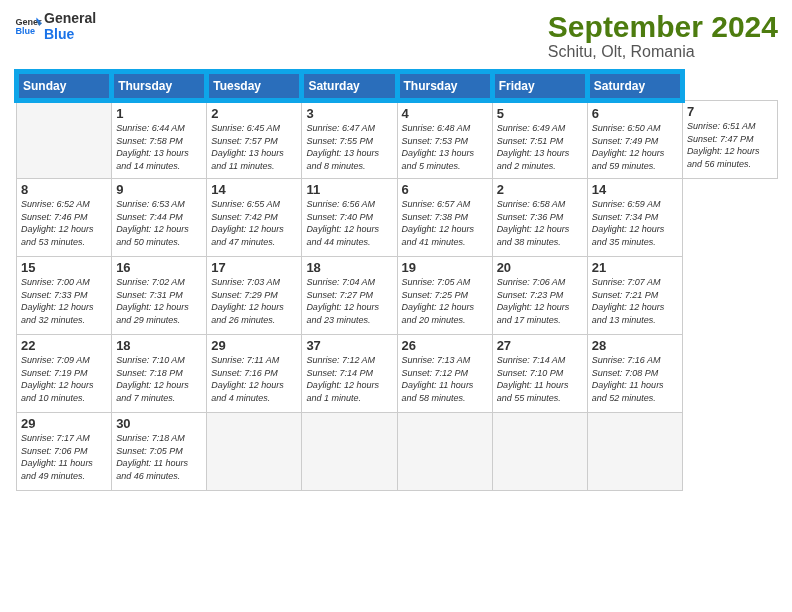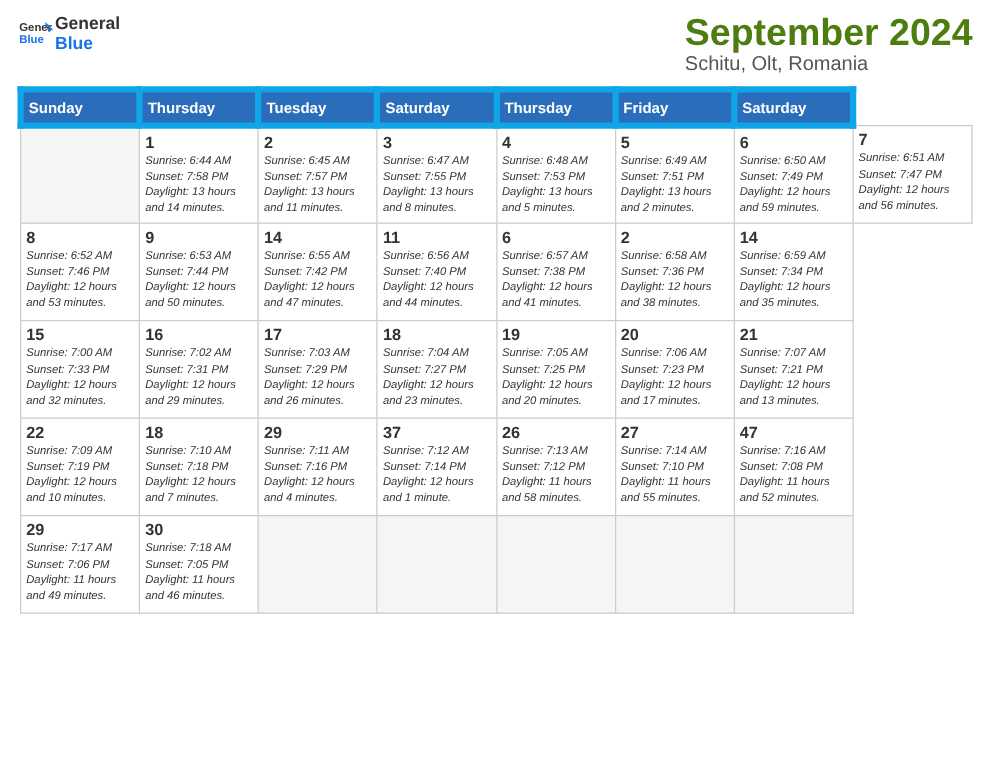--- a/index.html
+++ b/index.html
@@ -229,21 +229,21 @@
           </td>
           <td>
             <span class="day-num">26</span>
             <div class="day-info">Sunrise: 7:13 AM<br>Sunset: 7:12 PM<br>Daylight: 11 hours and 58 minutes.</div>
           </td>
           <td>
             <span class="day-num">27</span>
             <div class="day-info">Sunrise: 7:14 AM<br>Sunset: 7:10 PM<br>Daylight: 11 hours and 55 minutes.</div>
           </td>
           <td>
-            <span class="day-num">47</span>
+            <span class="day-num">28</span>
             <div class="day-info">Sunrise: 7:16 AM<br>Sunset: 7:08 PM<br>Daylight: 11 hours and 52 minutes.</div>
           </td>
         </tr>
         <tr>
           <td>
             <span class="day-num">29</span>
             <div class="day-info">Sunrise: 7:17 AM<br>Sunset: 7:06 PM<br>Daylight: 11 hours and 49 minutes.</div>
           </td>
           <td>
             <span class="day-num">30</span>

